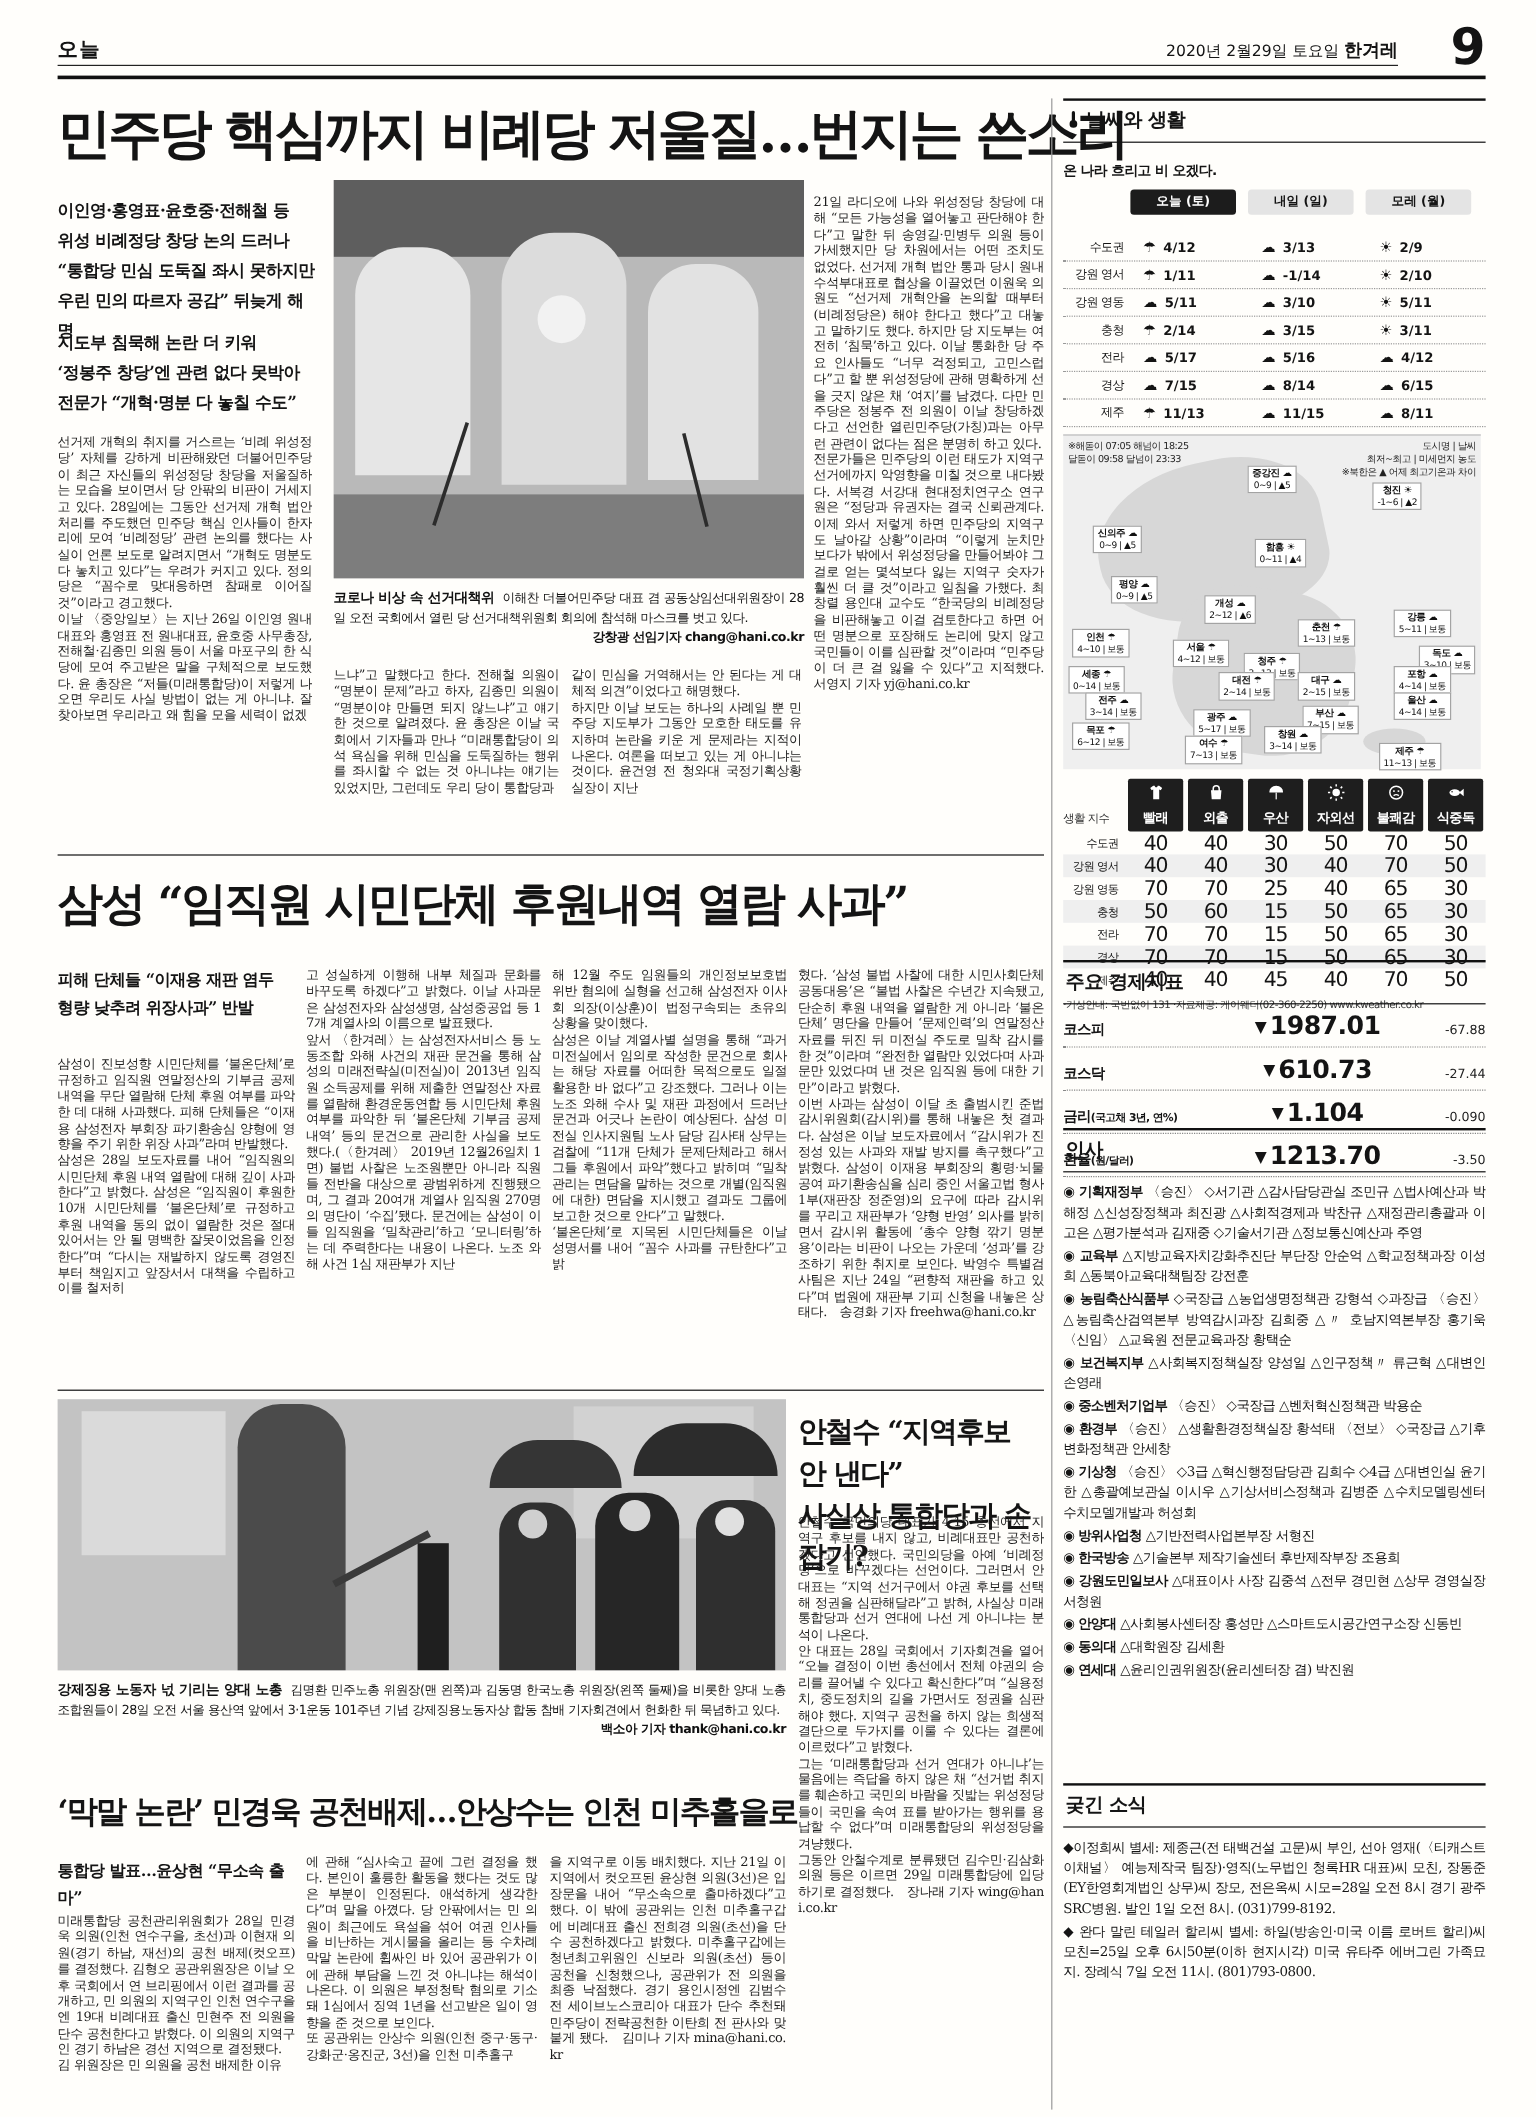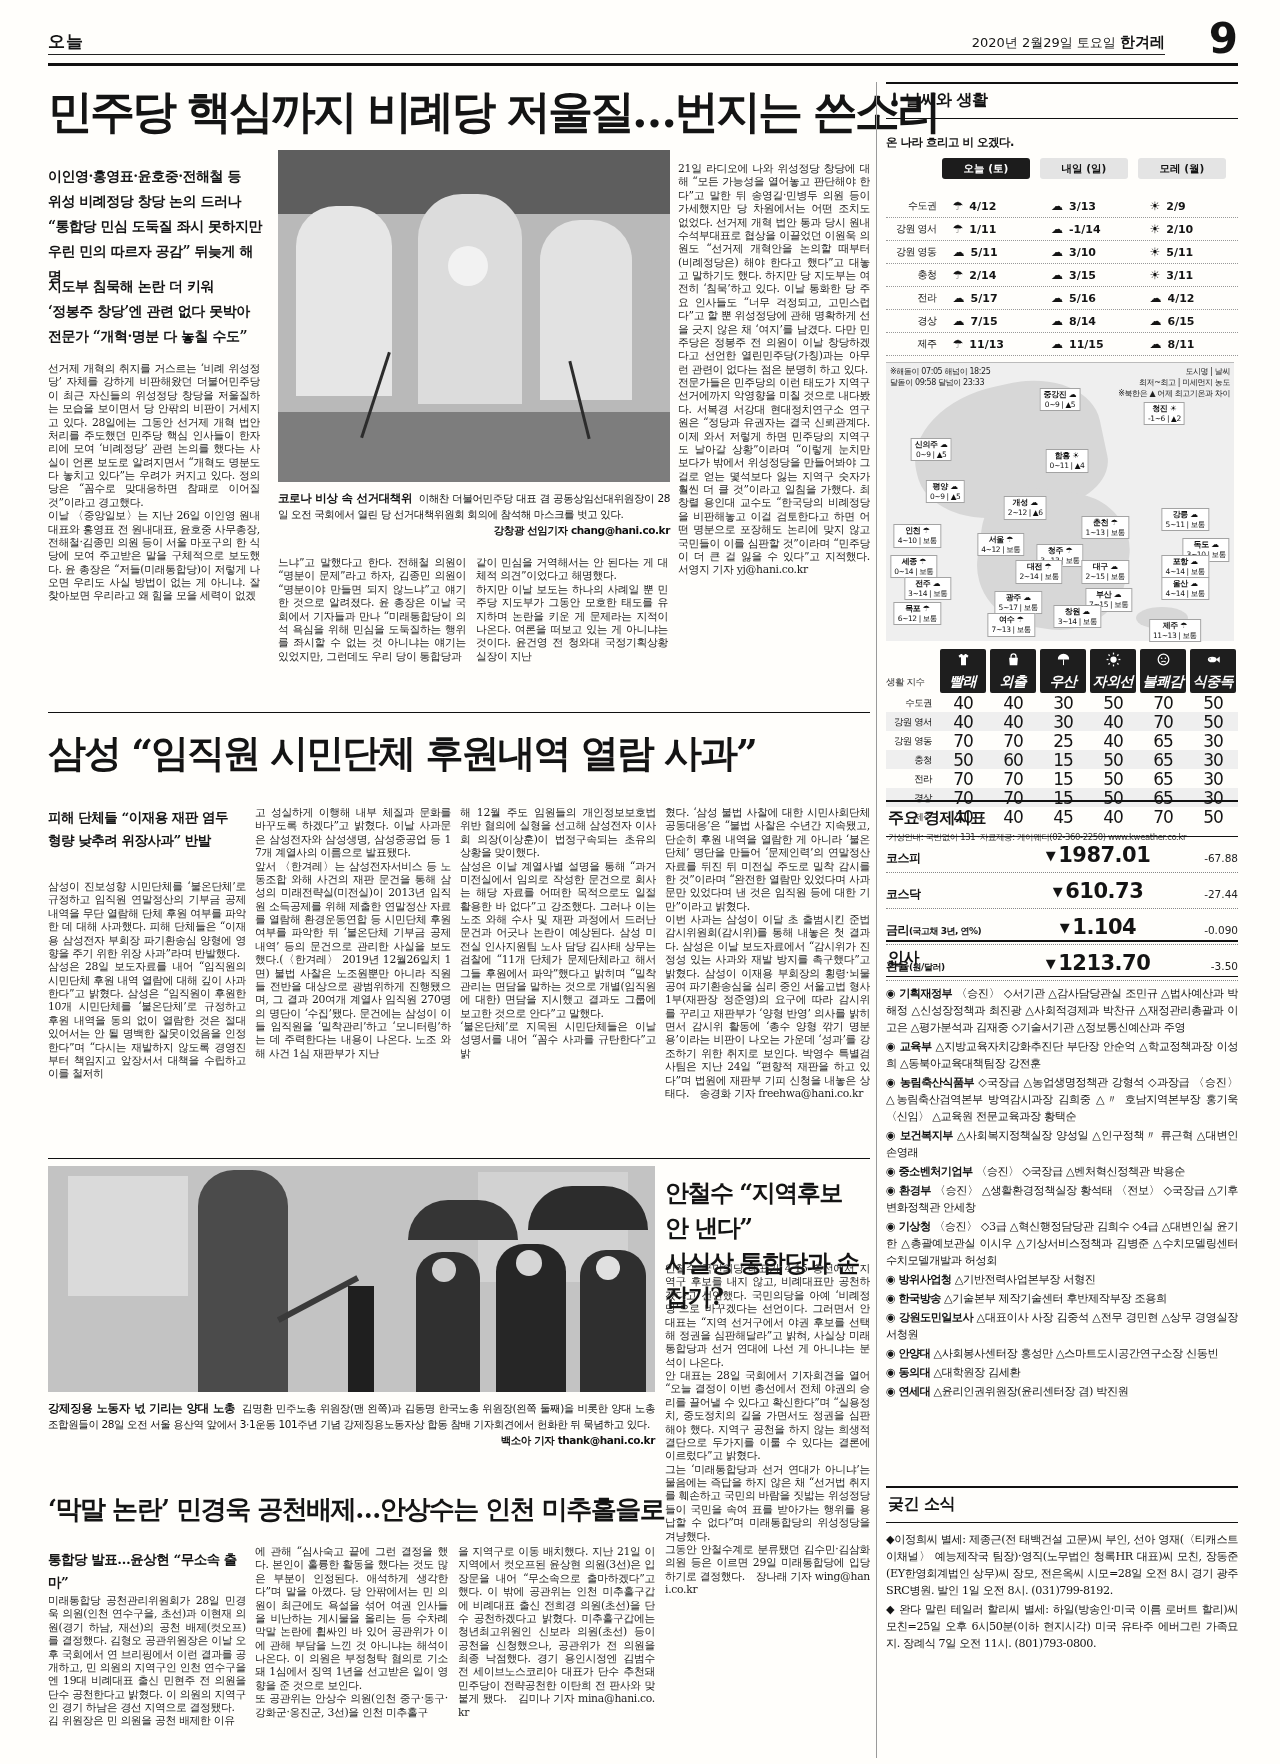--- a/index.html
+++ b/index.html
@@ -62,21 +62,21 @@
   .map-legend{position:absolute;font-size:8px;color:#222;letter-spacing:-0.4px;line-height:1.35;}
   .citybox{position:absolute;transform:translate(-50%,0);background:#fff;border:1px solid #a3a3a3;
            font-size:7.5px;line-height:1.25;padding:1px 3px;text-align:center;white-space:nowrap;
            letter-spacing:-0.4px;color:#111;}
   .citybox .cname{font-weight:bold;font-size:8px;}
 
   
   .lgrid{display:grid;grid-template-columns:52px repeat(6,50px);column-gap:0;}
   .lhead{background:#1e1e1e;color:#fff;height:44px;margin:0 2px;border-radius:2px;
          display:flex;flex-direction:column;align-items:center;justify-content:center;gap:2px;}
-  .lhead .llabel{font-size:14px;font-weight:bold;letter-spacing:-0.5px;font-style:italic;}
+  .lhead .llabel{font-size:11px;font-weight:bold;letter-spacing:-0.5px;}
   .lcorner{display:flex;align-items:flex-end;justify-content:flex-start;font-size:9.5px;color:#333;
            letter-spacing:-0.5px;padding-bottom:4px;}
   .lregion{font-size:9.5px;text-align:right;padding-right:6px;letter-spacing:-0.6px;
            display:flex;align-items:center;justify-content:flex-end;}
   .lval{font-size:17px;letter-spacing:-1px;text-align:center;font-family:"DejaVu Sans",sans-serif;
         display:flex;align-items:center;justify-content:center;}
   .lrow-odd{background:#efefef;}
   .lrow-h{height:19px;}
 
   

